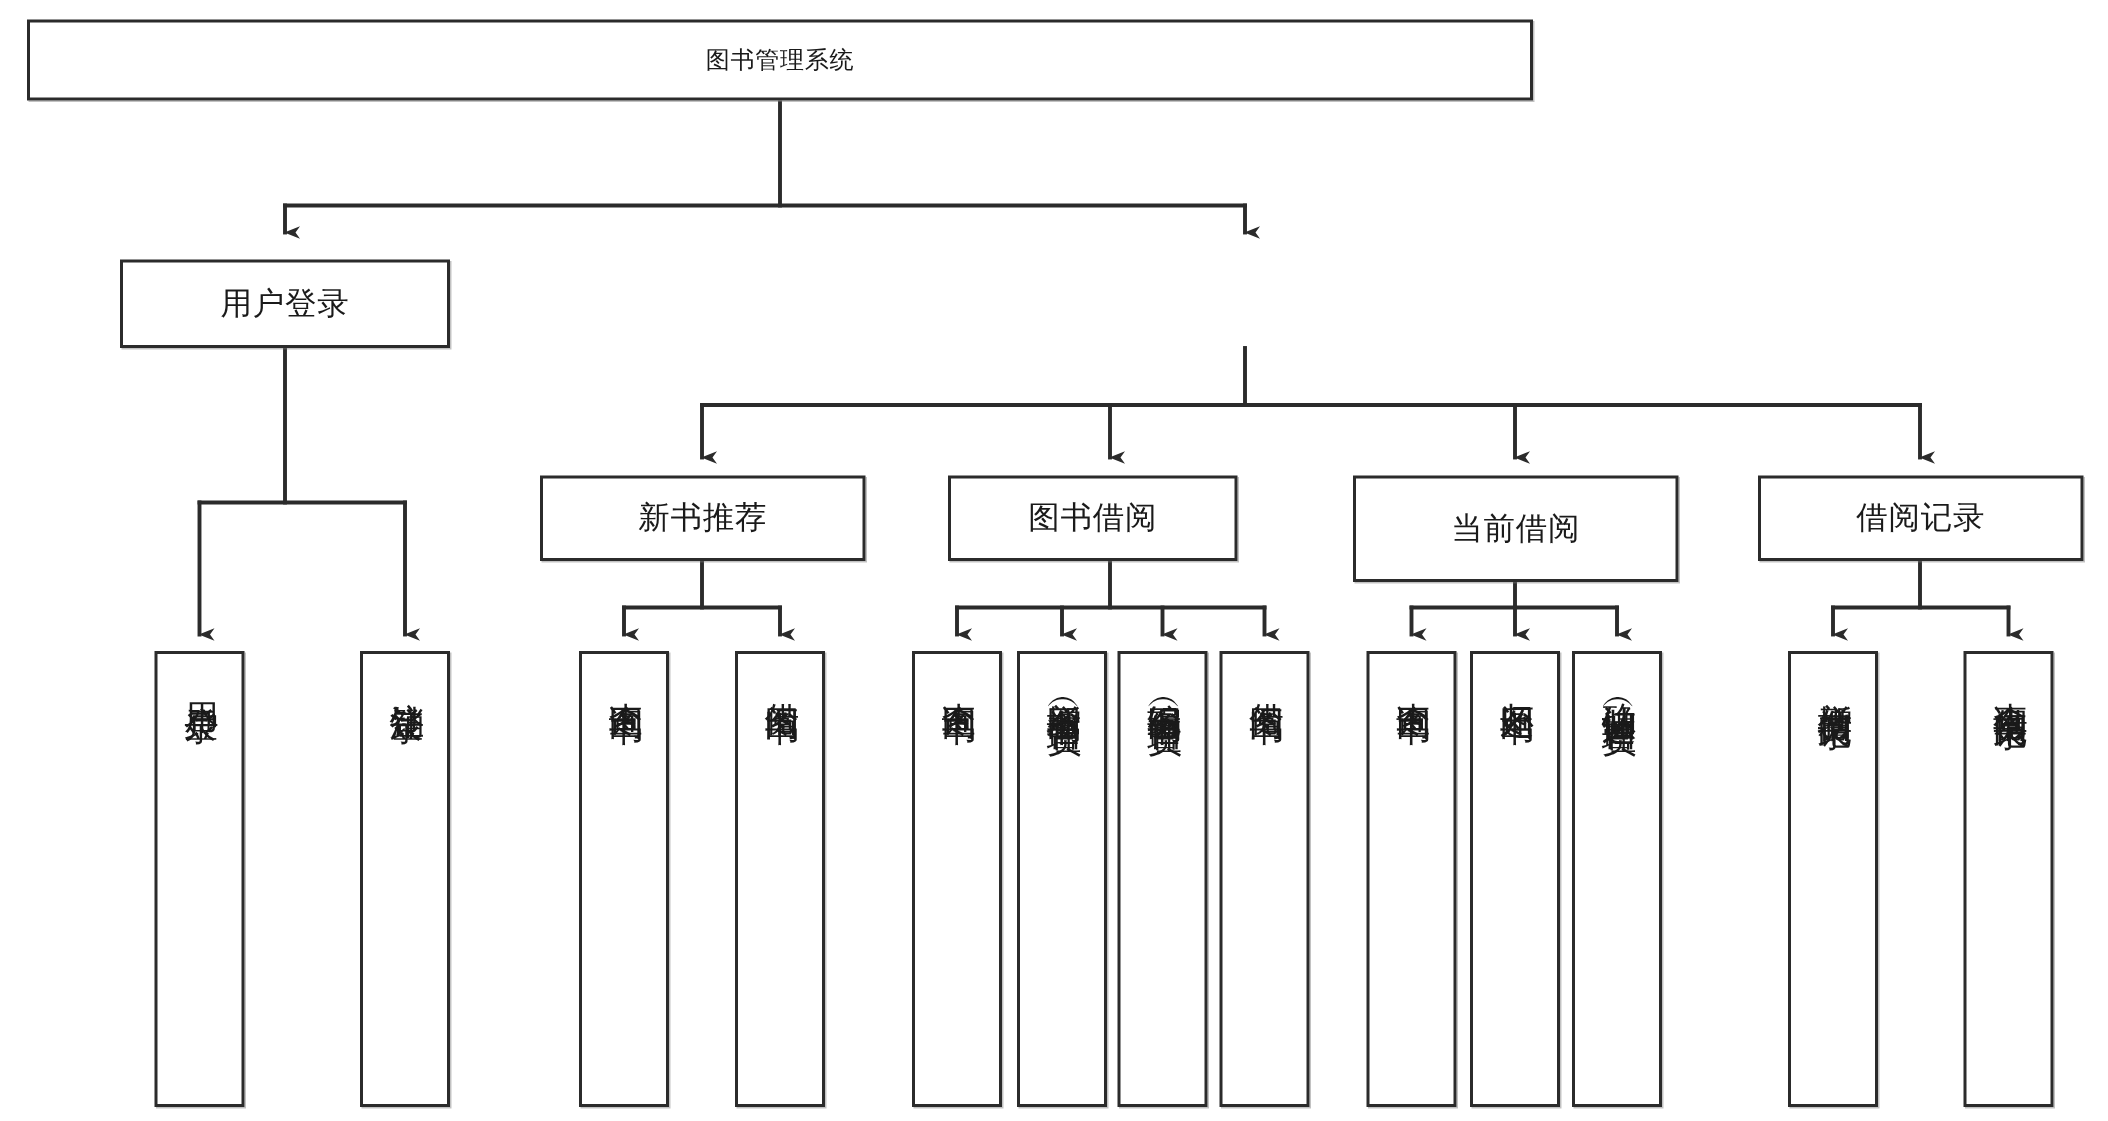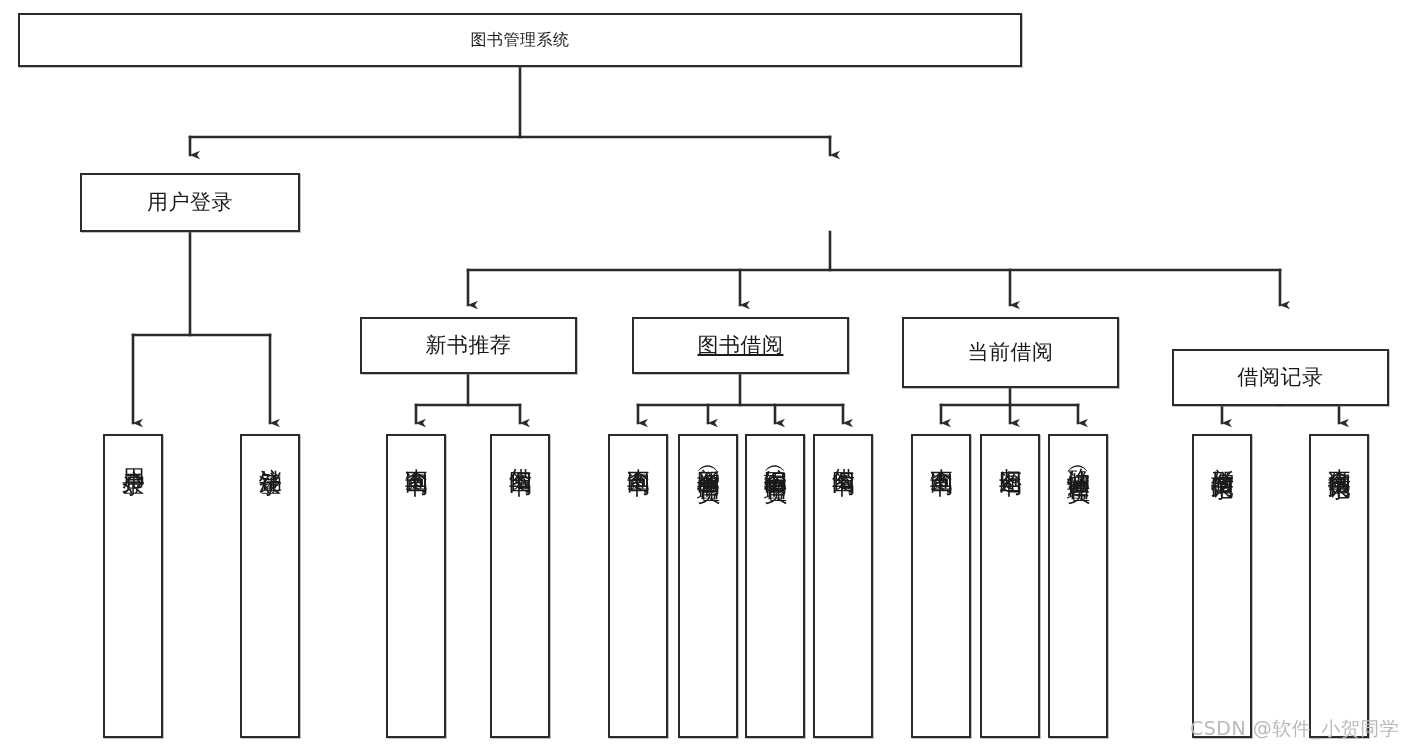--- a/index.html
+++ b/index.html
@@ -132,27 +132,27 @@
     <span class="lbl">图书管理系统</span>
   </div>
 
   <div class="node horiz" style="left:80px; top:173px; width:220px; height:59px;">
     <span class="lbl">用户登录</span>
   </div>
 
   <div class="node horiz" style="left:360px; top:317px; width:217px; height:57px;">
     <span class="lbl">新书推荐</span>
   </div>
-  <div class="node horiz" style="left:632px; top:317px; width:217px; height:57px;text-decoration:underline;">
+  <div class="node horiz" style="left:632px; top:317px; width:193px; height:57px;">
     <span class="lbl">图书借阅</span>
   </div>
   <div class="node horiz" style="left:902px; top:317px; width:217px; height:71px;">
     <span class="lbl">当前借阅</span>
   </div>
-  <div class="node horiz" style="left:1172px; top:317px; width:217px; height:57px;margin-top:32px;">
+  <div class="node horiz" style="left:1172px; top:317px; width:217px; height:57px;">
     <span class="lbl">借阅记录</span>
   </div>
 
   <div class="node vert" style="left:103px; top:434px; width:60px; height:304px;">
     <span class="lbl">用户登录</span>
   </div>
   <div class="node vert" style="left:240px; top:434px; width:60px; height:304px;">
     <span class="lbl">注销登录</span>
   </div>
 
@@ -186,15 +186,14 @@
     <span class="lbl">确认归还（管理员）</span>
   </div>
 
   <div class="node vert" style="left:1192px; top:434px; width:60px; height:304px;">
     <span class="lbl">新增借阅记录</span>
   </div>
   <div class="node vert" style="left:1309px; top:434px; width:60px; height:304px;">
     <span class="lbl">查询借阅记录</span>
   </div>
 
-  <div class="watermark" style="left:1190px; top:716px;">CSDN @软件_小贺同学</div>
 
 </div>
 
 </body></html>

